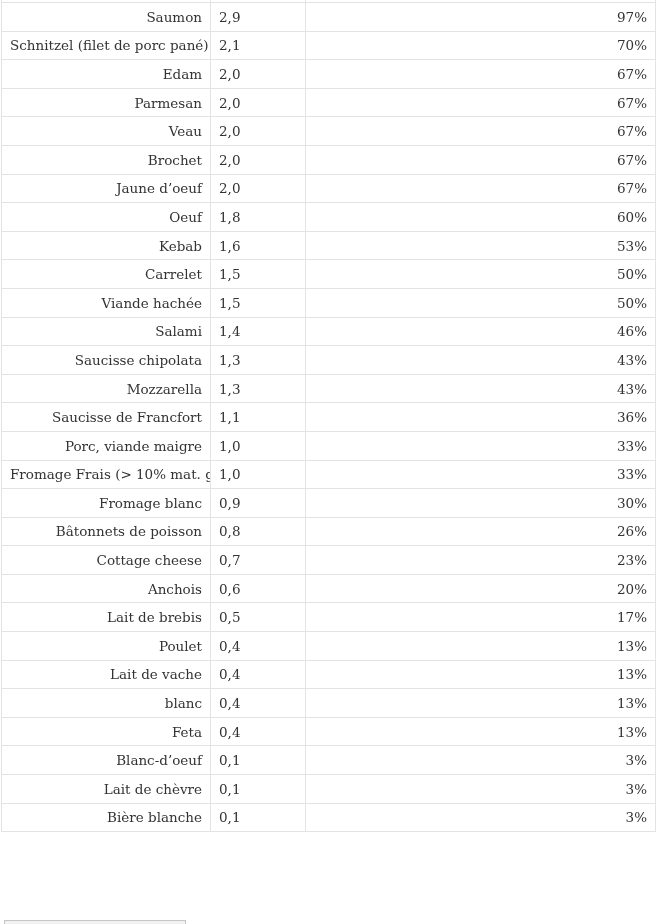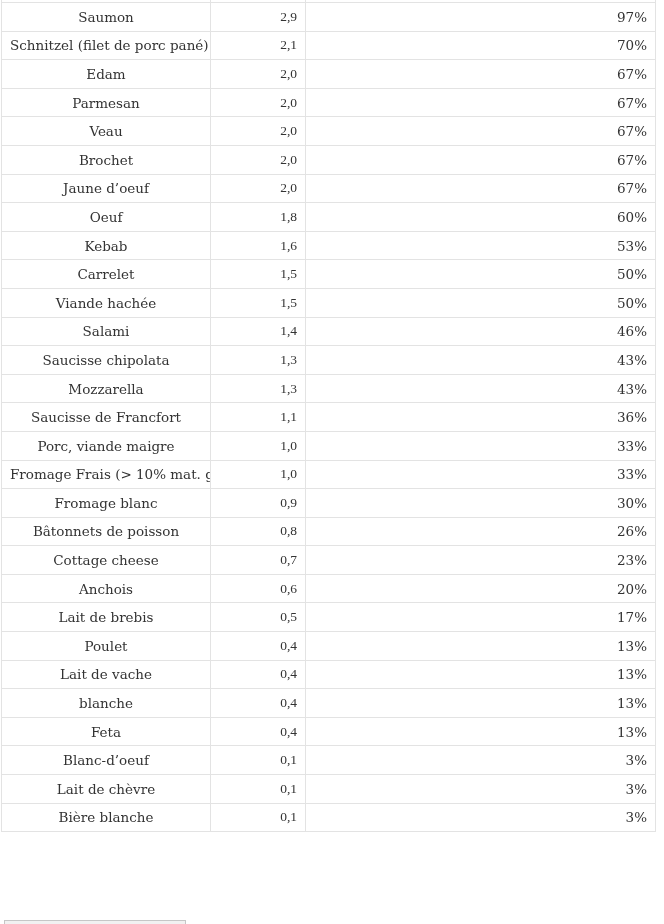--- a/index.html
+++ b/index.html
@@ -31,22 +31,22 @@
     vertical-align: middle;
     overflow: hidden;
     white-space: nowrap;
   }
   
   .data-table tr.row-partial td {
     border-top: none;
     height: 2px;
     padding: 0;
   }
-  .c-name    { text-align: center; }
-  .c-value   { text-align: right; font-family: Liberation Serif, serif; }
+  .c-name    { text-align: right; }
+  .c-value   { text-align: left; }
   .c-percent { text-align: right; margin-top: 9px; }
   
   .cropped-bottom {
     position: absolute;
     left: 4px;
     top: 920px;
     width: 182px;
     height: 10px;
     background: #f1f1f1;
     border: 1px solid #c6c6c6;
@@ -182,21 +182,21 @@
         <td class="c-name">Poulet</td>
         <td class="c-value">0,4</td>
         <td class="c-percent">13%</td>
       </tr>
       <tr>
         <td class="c-name">Lait de vache</td>
         <td class="c-value">0,4</td>
         <td class="c-percent">13%</td>
       </tr>
       <tr>
-        <td class="c-name">blanche</td>
+        <td class="c-name">blanc</td>
         <td class="c-value">0,4</td>
         <td class="c-percent">13%</td>
       </tr>
       <tr>
         <td class="c-name">Feta</td>
         <td class="c-value">0,4</td>
         <td class="c-percent">13%</td>
       </tr>
       <tr>
         <td class="c-name">Blanc-d’oeuf</td>

